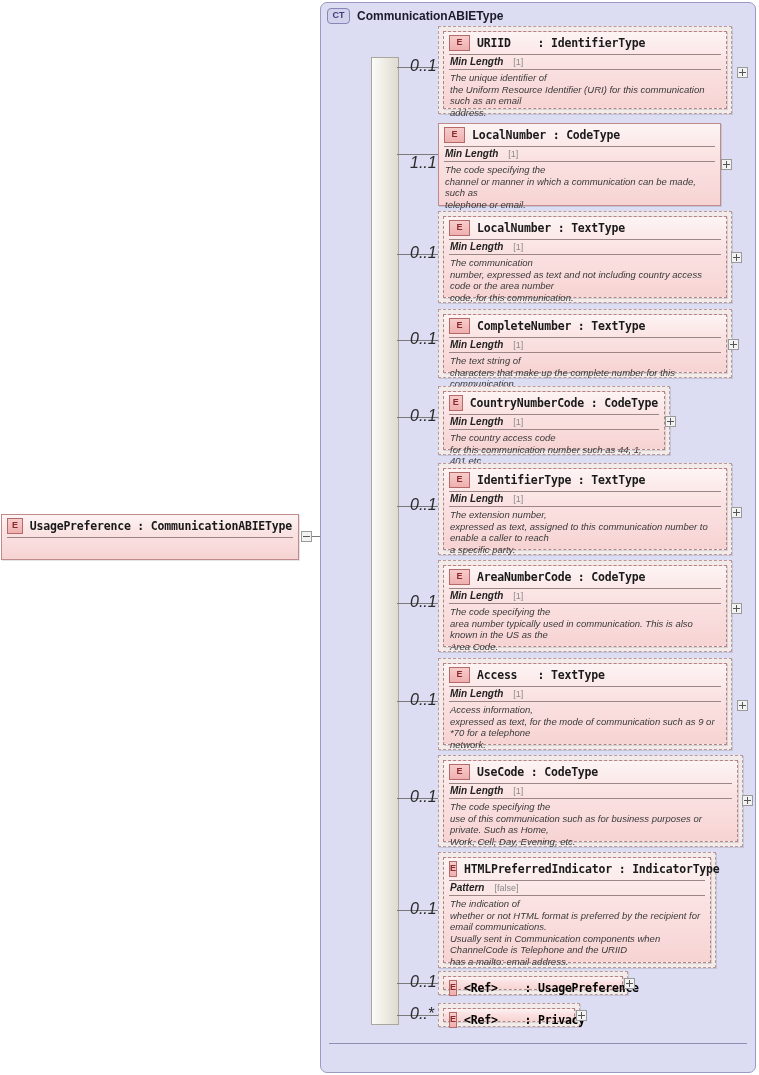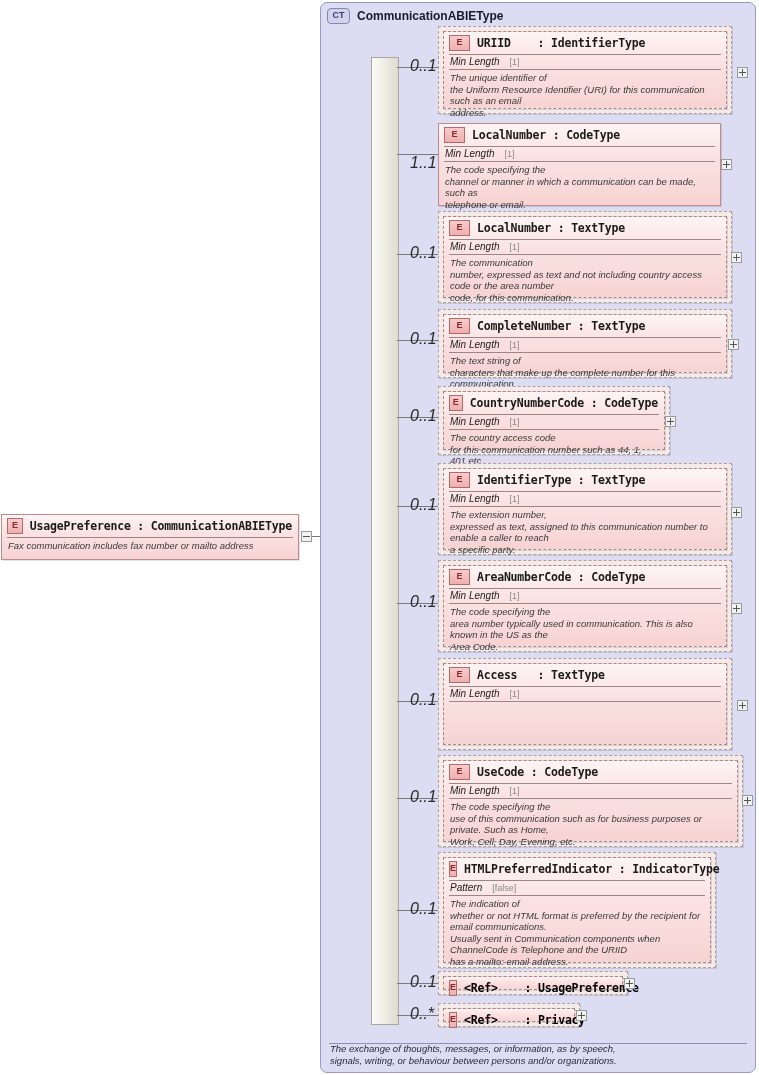--- a/index.html
+++ b/index.html
@@ -43,21 +43,21 @@
     font-family:"Liberation Sans",sans-serif;
   }
   .elem-name{font-weight:bold;font-family:"DejaVu Sans Mono",monospace;font-size:11.5px;letter-spacing:-0.2px;}
   .elem-type{font-weight:bold;font-family:"DejaVu Sans Mono",monospace;font-size:11.5px;letter-spacing:-0.2px;}
   .rowsep{height:1px;background:#9b8585;margin:0 5px;}
   .facet{
     display:flex;align-items:baseline;
     padding:1px 6px 2px 6px;
     font-size:10px;font-style:italic;color:#222;
   }
-  .facet-name{font-weight:400;}
+  .facet-name{font-weight:700;}
   .facet-val{margin-left:10px;color:#8a8a8a;font-size:9px;font-style:normal;}
   .doc{
     padding:2px 6px 4px 6px;
     font-size:9.5px;font-style:italic;color:#3a3a3a;
     line-height:11.5px;
     white-space:pre-line;
   }
 
   
   .expander{
@@ -131,35 +131,32 @@
 <div class="canvas">
 
   <div class="elembox abs" style="left:1px;top:514px;width:298px;height:46px;">
     <div class="elem-title">
       <span class="e-badge">E</span>
       <span class="elem-name">UsagePreference</span>
       <span class="elem-type"> : </span>
       <span class="elem-type">CommunicationABIEType</span>
     </div>
     <div class="rowsep"></div>
-    <div class="doc">Fax communication includes fax number or mailto address</div>
   </div>
 
   <div class="expander" style="left:301px;top:531px;"></div>
   <div class="hline" style="left:312px;top:536px;width:60px;"></div>
   <div class="card" style="left:335px;top:528px;">[1]..[1]</div>
 
   <div class="ct-container">
     <div class="ct-header">
       <span class="ct-badge">CT</span>
       <span class="ct-title">CommunicationABIEType</span>
     </div>
     <div class="ct-footer-sep"></div>
-    <div class="ct-footer">The exchange of thoughts, messages, or information, as by speech,
-signals, writing, or behaviour between persons and/or organizations.</div>
   </div>
 
   <svg class="seqglyph" viewBox="0 0 22 22">
     <line x1="1" y1="11" x2="7" y2="11" stroke="#444" stroke-width="1"></line>
     <circle cx="2" cy="11" r="1.6" fill="#222"></circle>
     <rect x="7" y="2" width="8" height="18" fill="none" stroke="#555" stroke-width="1"></rect>
     <line x1="11" y1="4" x2="17" y2="4" stroke="#444" stroke-width="1"></line>
     <line x1="11" y1="11" x2="17" y2="11" stroke="#444" stroke-width="1"></line>
     <line x1="11" y1="18" x2="17" y2="18" stroke="#444" stroke-width="1"></line>
     <circle cx="18" cy="4" r="1.8" fill="#222"></circle>
@@ -335,20 +332,23 @@
         <span class="elem-name">Access   </span>
         <span class="elem-type">: </span>
         <span class="elem-type">TextType</span>
       </div>
       <div class="rowsep"></div>
       <div class="facet">
         <span class="facet-name">Min Length</span>
         <span class="facet-val">[1]</span>
       </div>
       <div class="rowsep"></div>
+      <div class="doc">Access information,
+expressed as text, for the mode of communication such as 9 or *70 for a telephone
+network.</div>
     </div>
   </div>
   <div class="expander plus" style="left:737px;top:700px;"></div>
 
   <div class="hline" style="left:397px;top:798px;width:42px;"></div>
   <div class="card" style="left:410px;top:788px;">0..1</div>
   <div class="elembox wrapped abs" style="left:438px;top:755px;width:305px;height:92px;">
     <div class="elembox optional" style="height:100%;box-sizing:border-box;">
       <div class="elem-title">
         <span class="e-badge">E</span>

